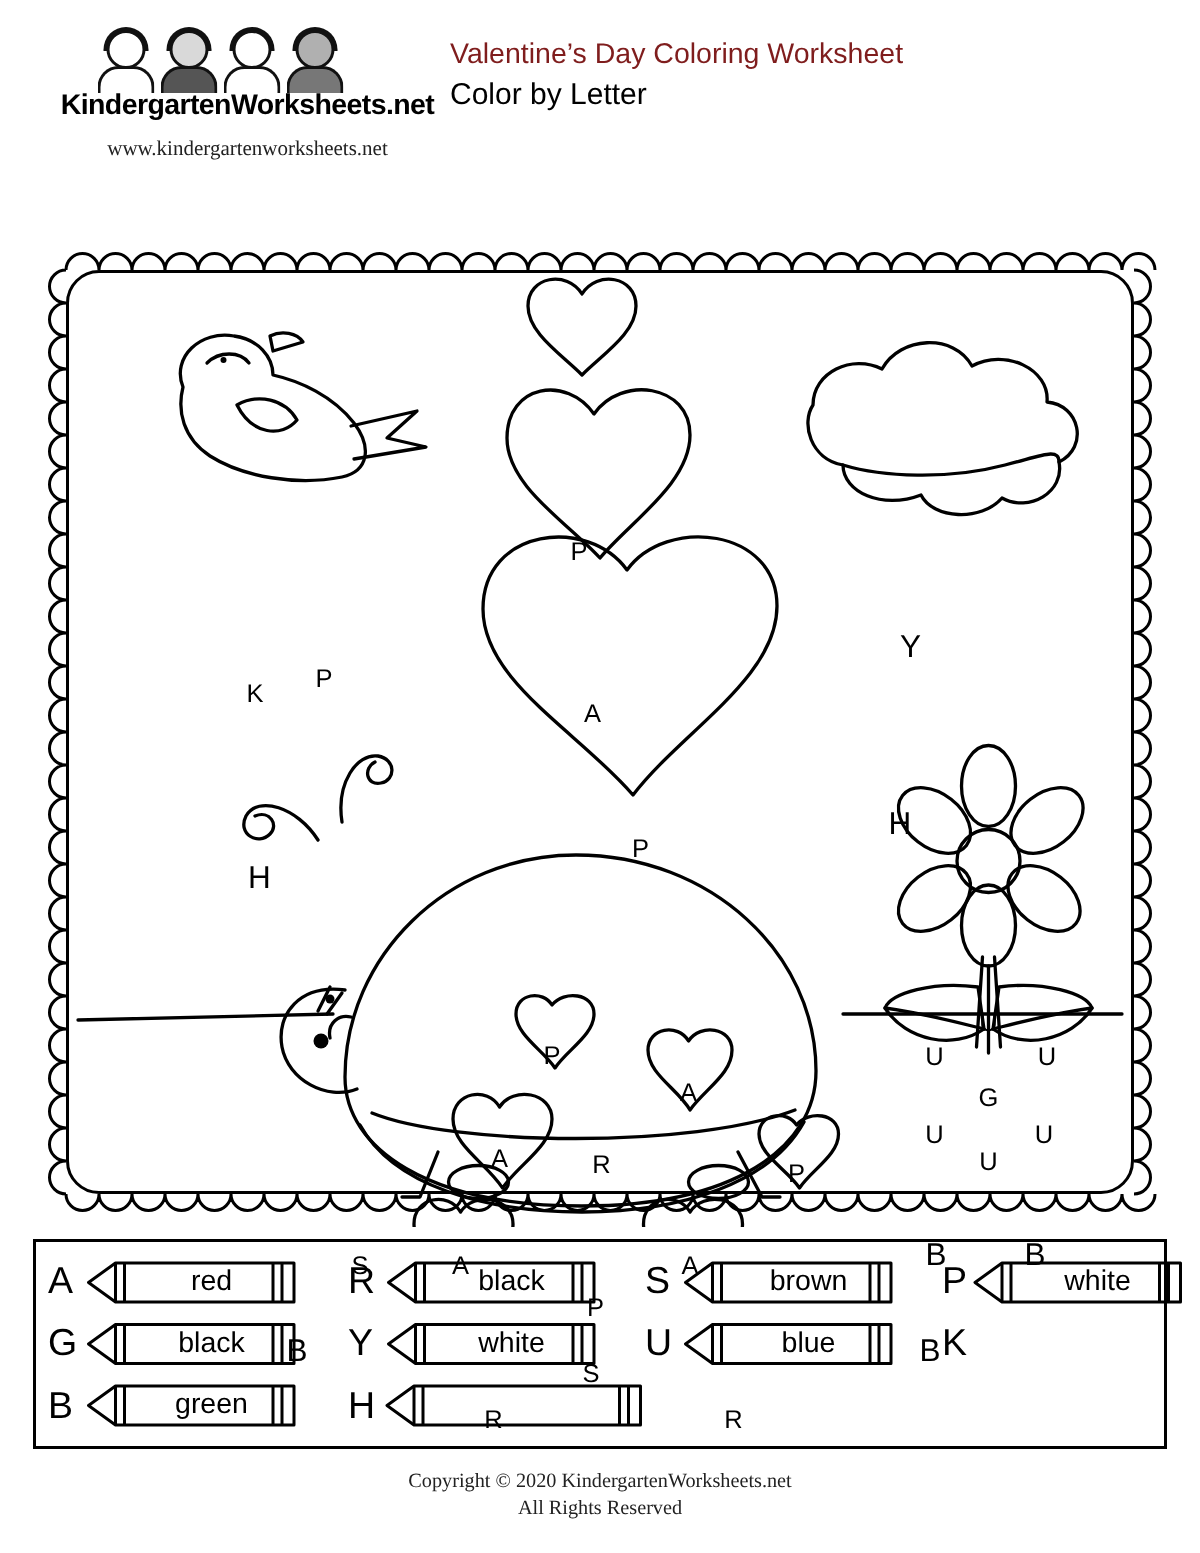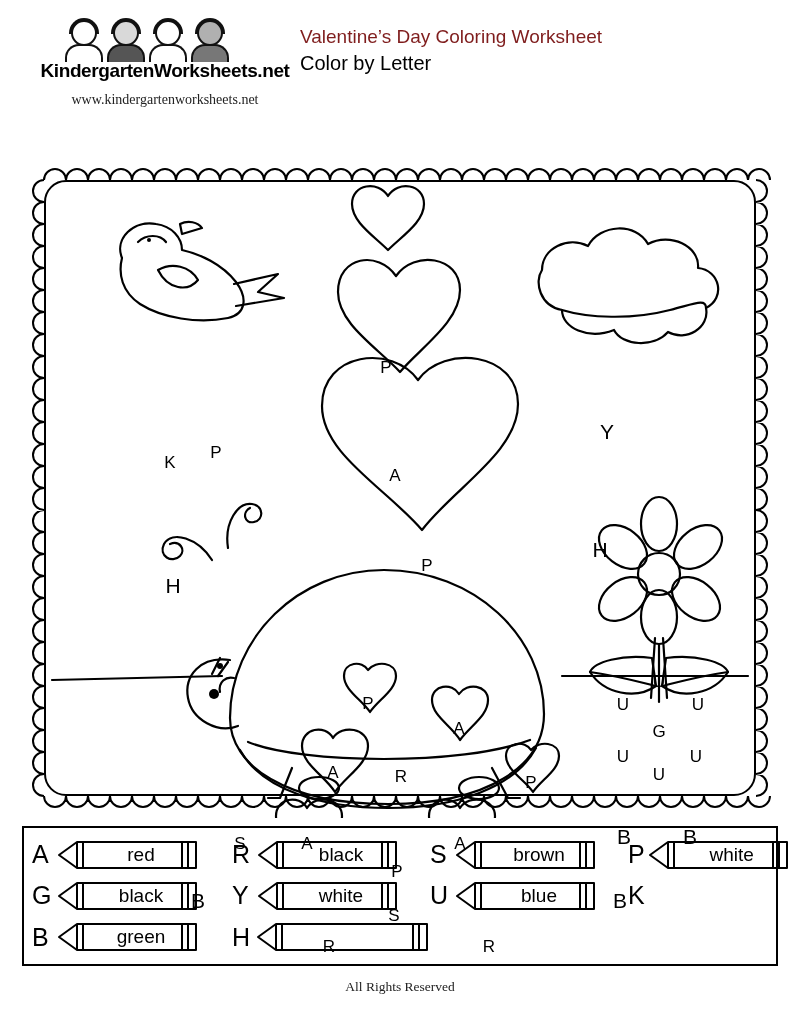--- a/index.html
+++ b/index.html
@@ -542,14 +542,15 @@
           <div class="crayon-label" style="width: 100px; text-align: center;">white</div>
         </div>
       </div>
       <div class="crayon-item" style="grid-area: 2 / 4;">
         <div class="crayon-letter">K</div>
       </div>
     </div>
 </div>
 
 <div class="footer">
+  <div>Copyright © 2020 KindergartenWorksheets.net</div>
   <div>All Rights Reserved</div>
 </div>
 
 </body></html>

